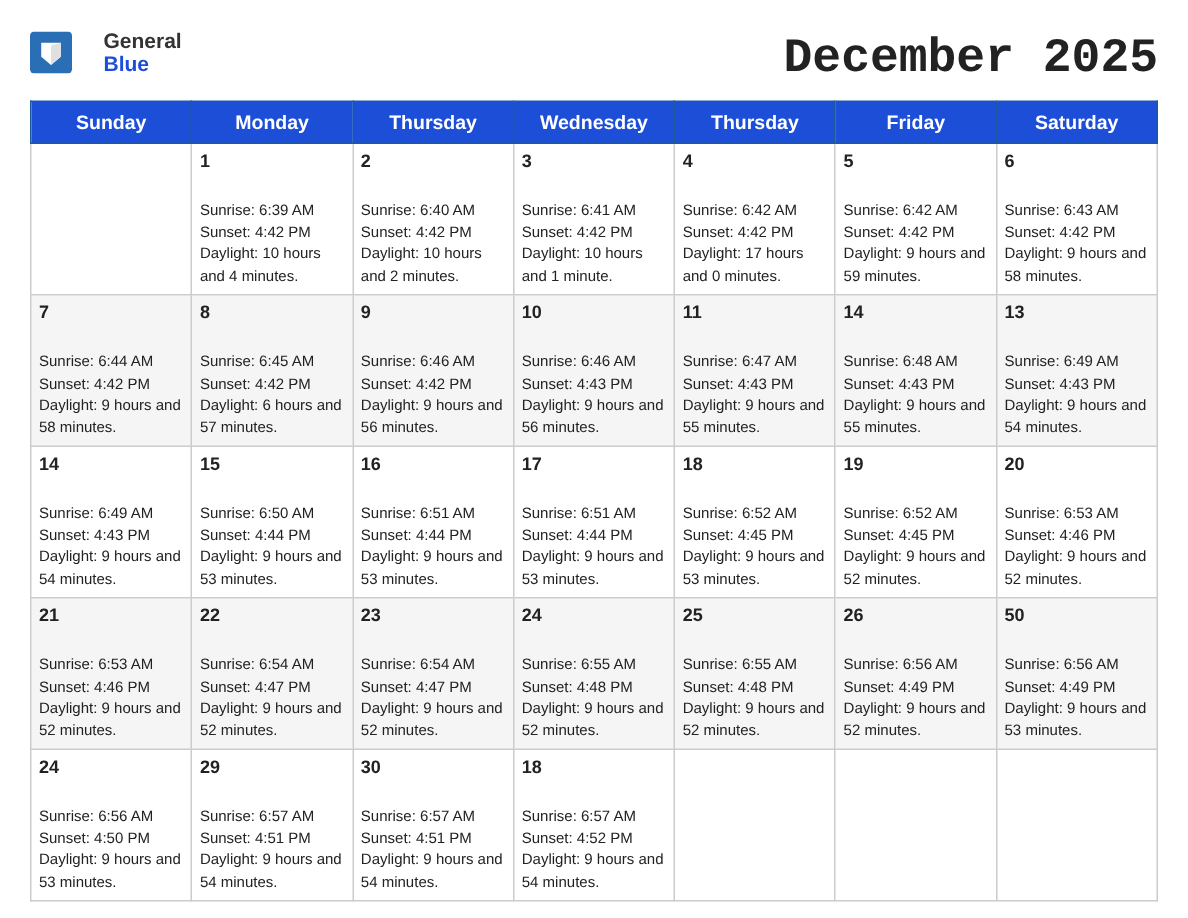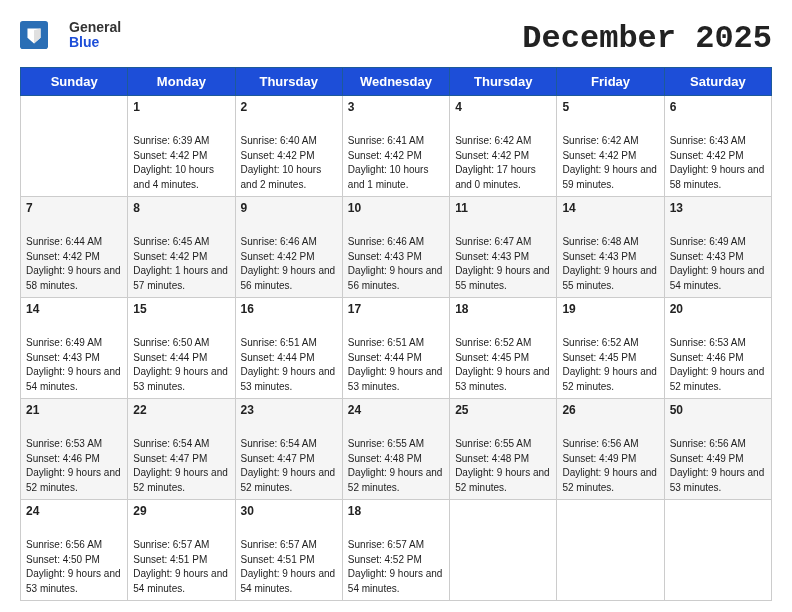--- a/index.html
+++ b/index.html
@@ -183,21 +183,21 @@
           <span>Sunrise: 6:44 AM</span><br>
           <span>Sunset: 4:42 PM</span><br>
           <span>Daylight: 9 hours and 58 minutes.</span>
         </div>
       </td>
         <td>
         <span class="day-number">8</span>
         <div class="day-info">
           <span>Sunrise: 6:45 AM</span><br>
           <span>Sunset: 4:42 PM</span><br>
-          <span>Daylight: 1 hours and 57 minutes.</span>
+          <span>Daylight: 6 hours and 57 minutes.</span>
         </div>
       </td>
         <td>
         <span class="day-number">9</span>
         <div class="day-info">
           <span>Sunrise: 6:46 AM</span><br>
           <span>Sunset: 4:42 PM</span><br>
           <span>Daylight: 9 hours and 56 minutes.</span>
         </div>
       </td>

